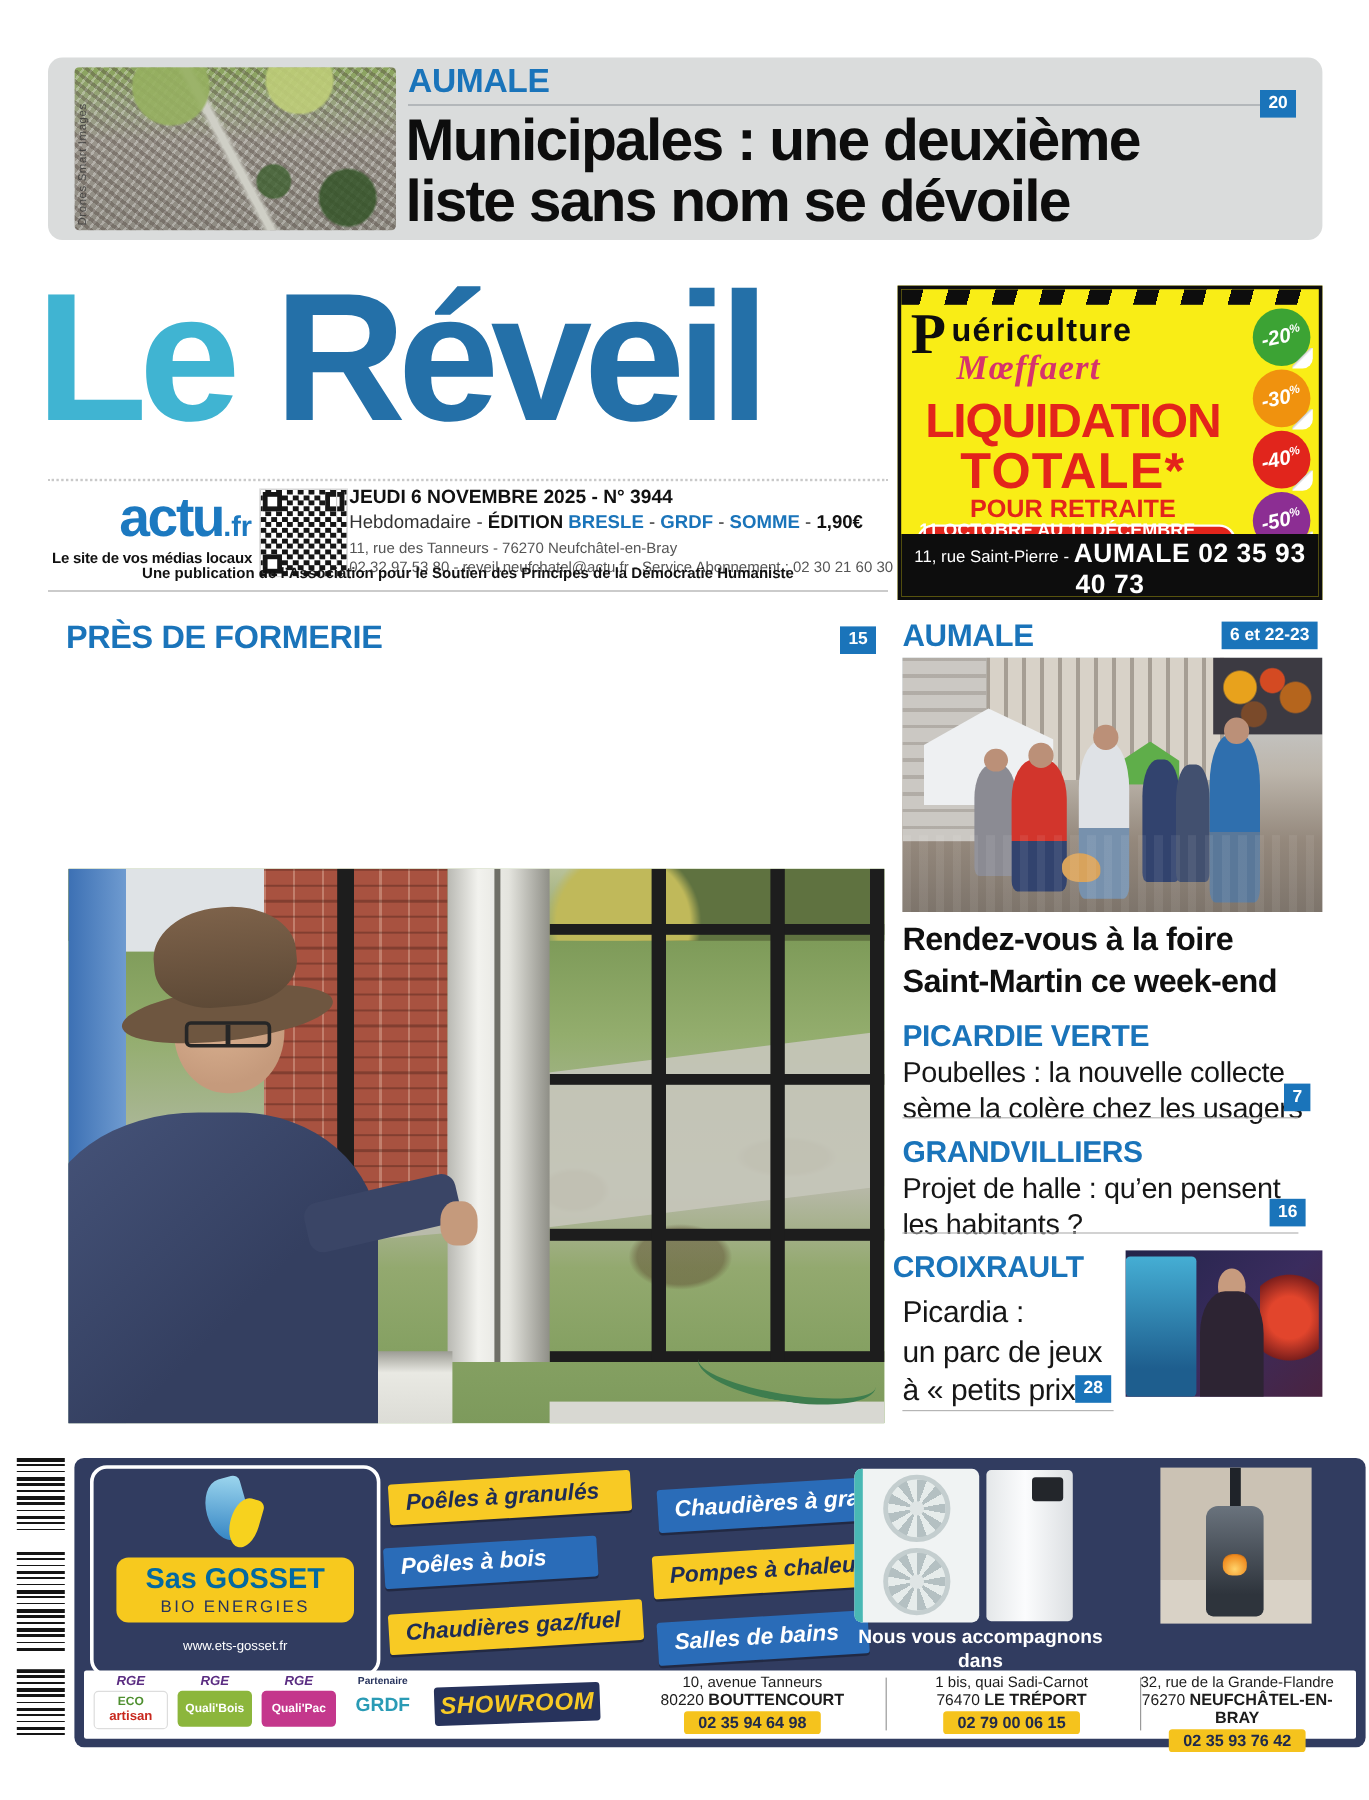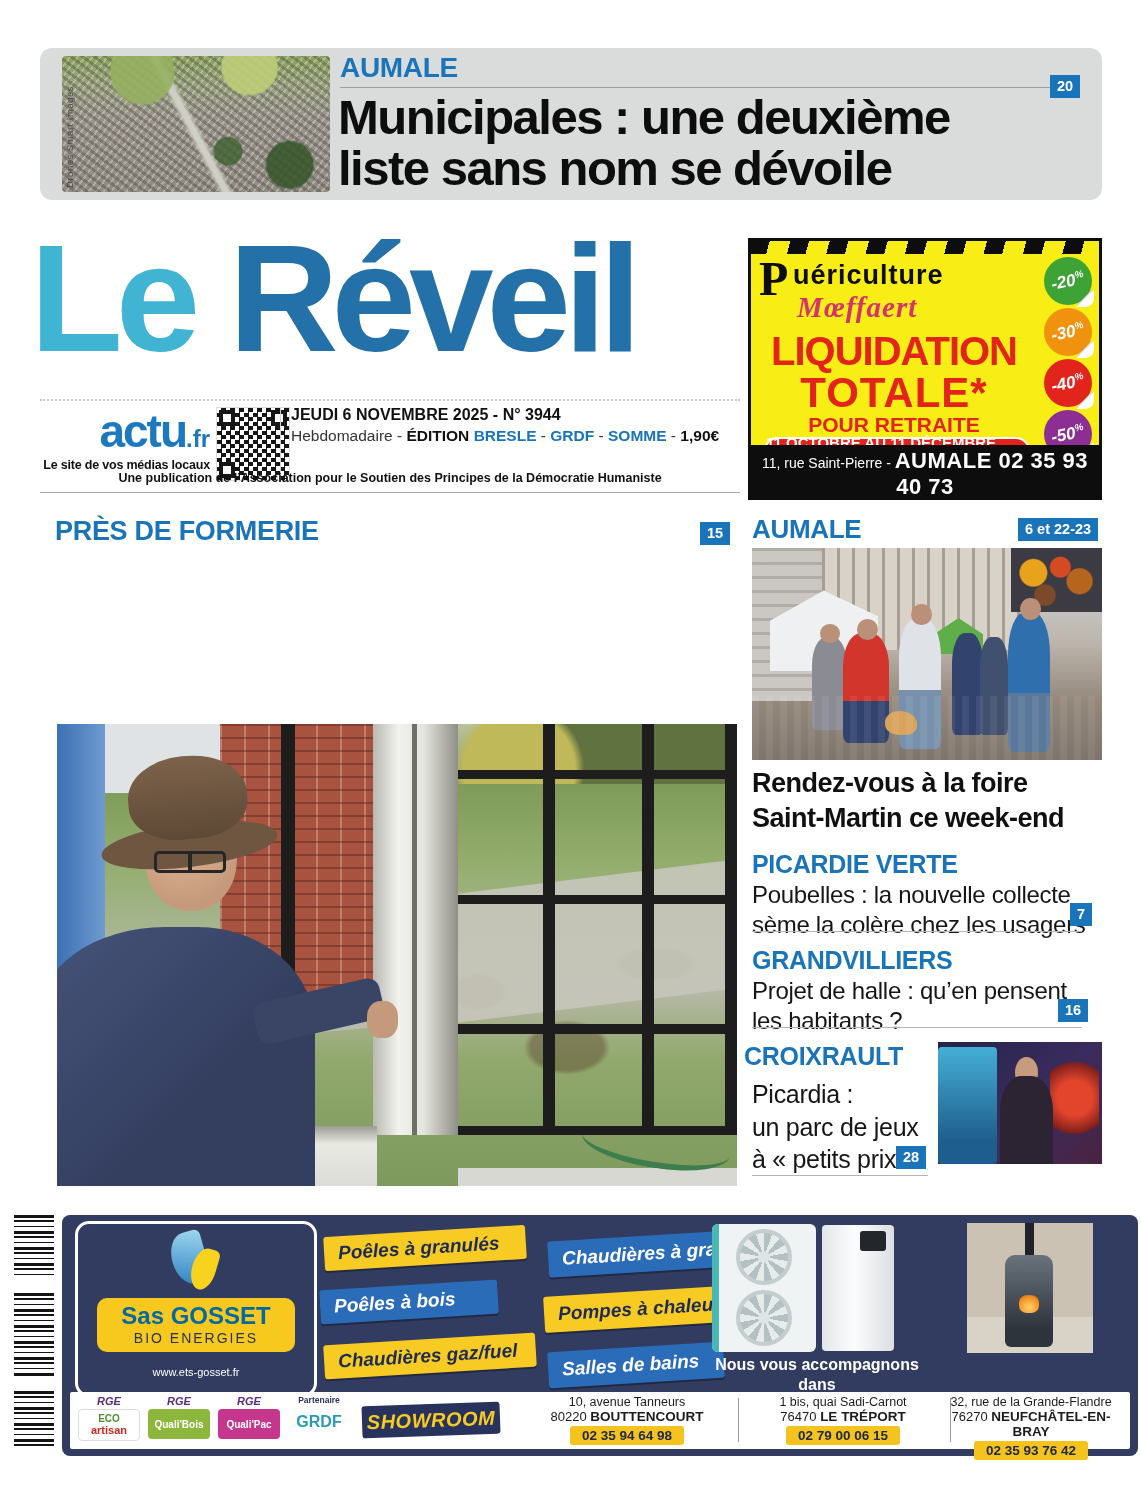--- a/index.html
+++ b/index.html
@@ -269,20 +269,21 @@
     <div class="actu-logo"><span>actu</span><span class="tld">.fr</span></div>
     <div class="actu-tag">Le site de vos médias locaux</div>
   </div>
   <div class="abs qr">
       <div class="f3"></div>
     </div>
   <div class="abs mast-vline"></div>
   <div class="abs mast-info">
     <div class="date-line">JEUDI 6 NOVEMBRE 2025 - N° 3944</div>
     <div class="edition-line"><span>Hebdomadaire - </span><b>ÉDITION </b><span class="blue">BRESLE</span><span> - </span><span class="blue">GRDF</span><span> - </span><span class="blue">SOMME</span><span> - </span><b>1,90€</b></div>
+    <div class="addr"><span>11, rue des Tanneurs - 76270 Neufchâtel-en-Bray</span><br><span>02 32 97 53 80 - reveil.neufchatel@actu.fr - Service Abonnement : 02 30 21 60 30</span></div>
   </div>
   <div class="abs pub-line">Une publication de l’Association pour le Soutien des Principes de la Démocratie Humaniste</div>
   <div class="abs pub-rule"></div>
 
   <div class="abs ad-top">
     <div class="abs hazard"></div>
     <div class="abs pm-initial">P</div>
     <div class="abs pm-rest">uériculture</div>
     <div class="abs pm-script">Mœffaert</div>
     <div class="abs disc d20">

